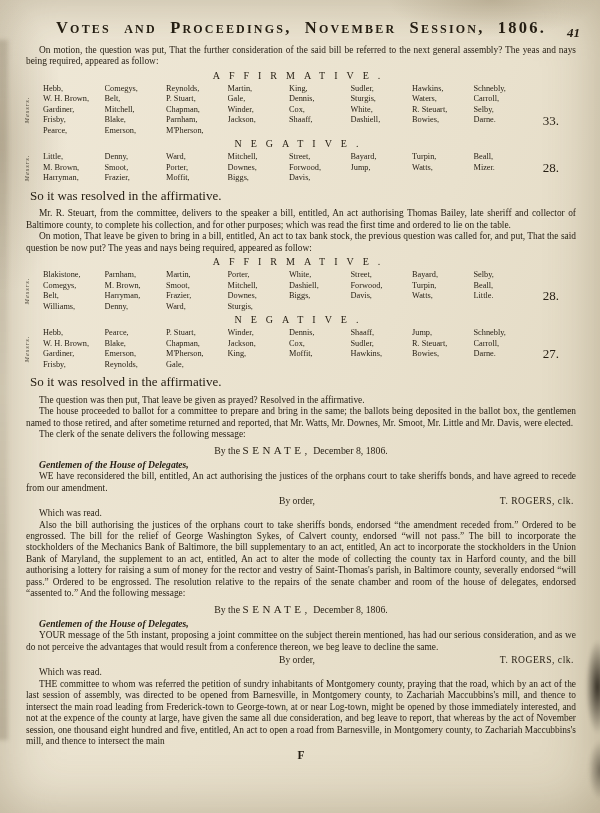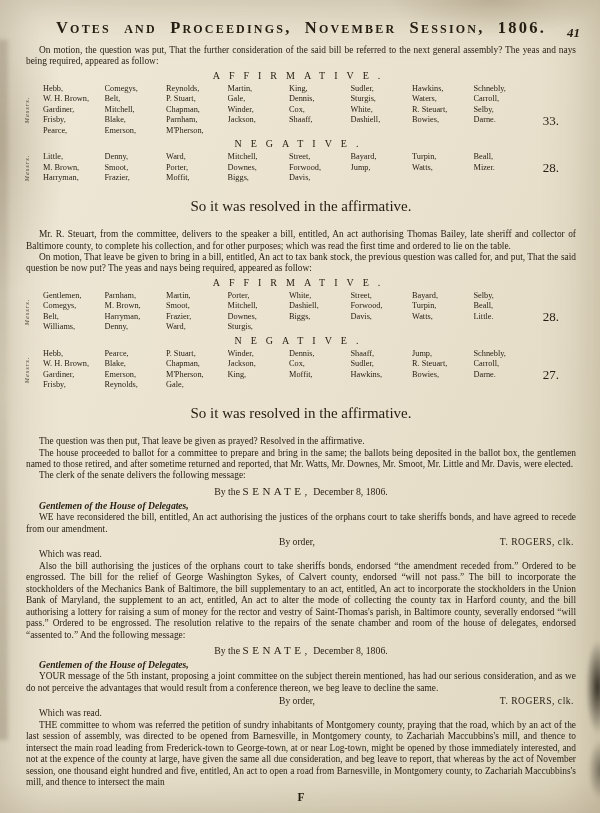--- a/index.html
+++ b/index.html
@@ -25,21 +25,21 @@
   .doc-header { position: relative; text-align: center; margin-bottom: 7px; }
   .doc-title {
     font-variant: small-caps; font-weight: bold;
     font-size: 16.5px; letter-spacing: 2.2px; word-spacing: 7px;
     white-space: nowrap;
   }
   .page-number { position: absolute; right: -4px; top: 7px; font-size: 13px; font-style: italic; font-weight: bold; }
   
   .doc-body { position: relative; }
   .para { margin: 0; font-size: 9.4px; line-height: 1.22; text-align: justify; text-indent: 13px; }
-  .center-line { margin: 13px; font-size: 15px; line-height: 1.3; text-align: center; }
+  .center-line { margin: 4px; font-size: 13px; line-height: 1.3; text-align: left; }
   .vote-heading { text-align: center; font-size: 10px; letter-spacing: 9px; line-height: 1.4; margin: 1px 0 0; }
   .vote-table {
     position: relative;
     display: grid;
     grid-template-columns: repeat(8, 1fr);
     column-gap: 2px;
     font-size: 8.3px; line-height: 1.26;
     margin: 1px 17px;
     padding-right: 26px;
   }
@@ -152,21 +152,21 @@
         <span class="vname">Biggs,</span>
         <span class="vname">Davis,</span>
         <span class="vcount" style="top: 50%;">28.</span>
       </div>
       <p class="center-line">So it was resolved in the affirmative.</p>
       <p class="para">Mr. R. Steuart, from the committee, delivers to the speaker a bill, entitled, An act authorising Thomas Bailey, late sheriff and collector of Baltimore county, to complete his collection, and for other purposes; which was read the first time and ordered to lie on the table.</p>
       <p class="para">On motion, That leave be given to bring in a bill, entitled, An act to tax bank stock, the previous question was called for, and put, That the said question be now put? The yeas and nays being required, appeared as follow:</p>
       <div class="vote-heading">AFFIRMATIVE.</div>
       <div class="vote-table">
         <span class="messrs-label">Messrs.</span>
-        <span class="vname">Gentlemen,</span>
+        <span class="vname">Blakistone,</span>
         <span class="vname">Parnham,</span>
         <span class="vname">Martin,</span>
         <span class="vname">Porter,</span>
         <span class="vname">White,</span>
         <span class="vname">Street,</span>
         <span class="vname">Bayard,</span>
         <span class="vname">Selby,</span>
         <span class="vname">Comegys,</span>
         <span class="vname">M. Brown,</span>
         <span class="vname">Smoot,</span>

